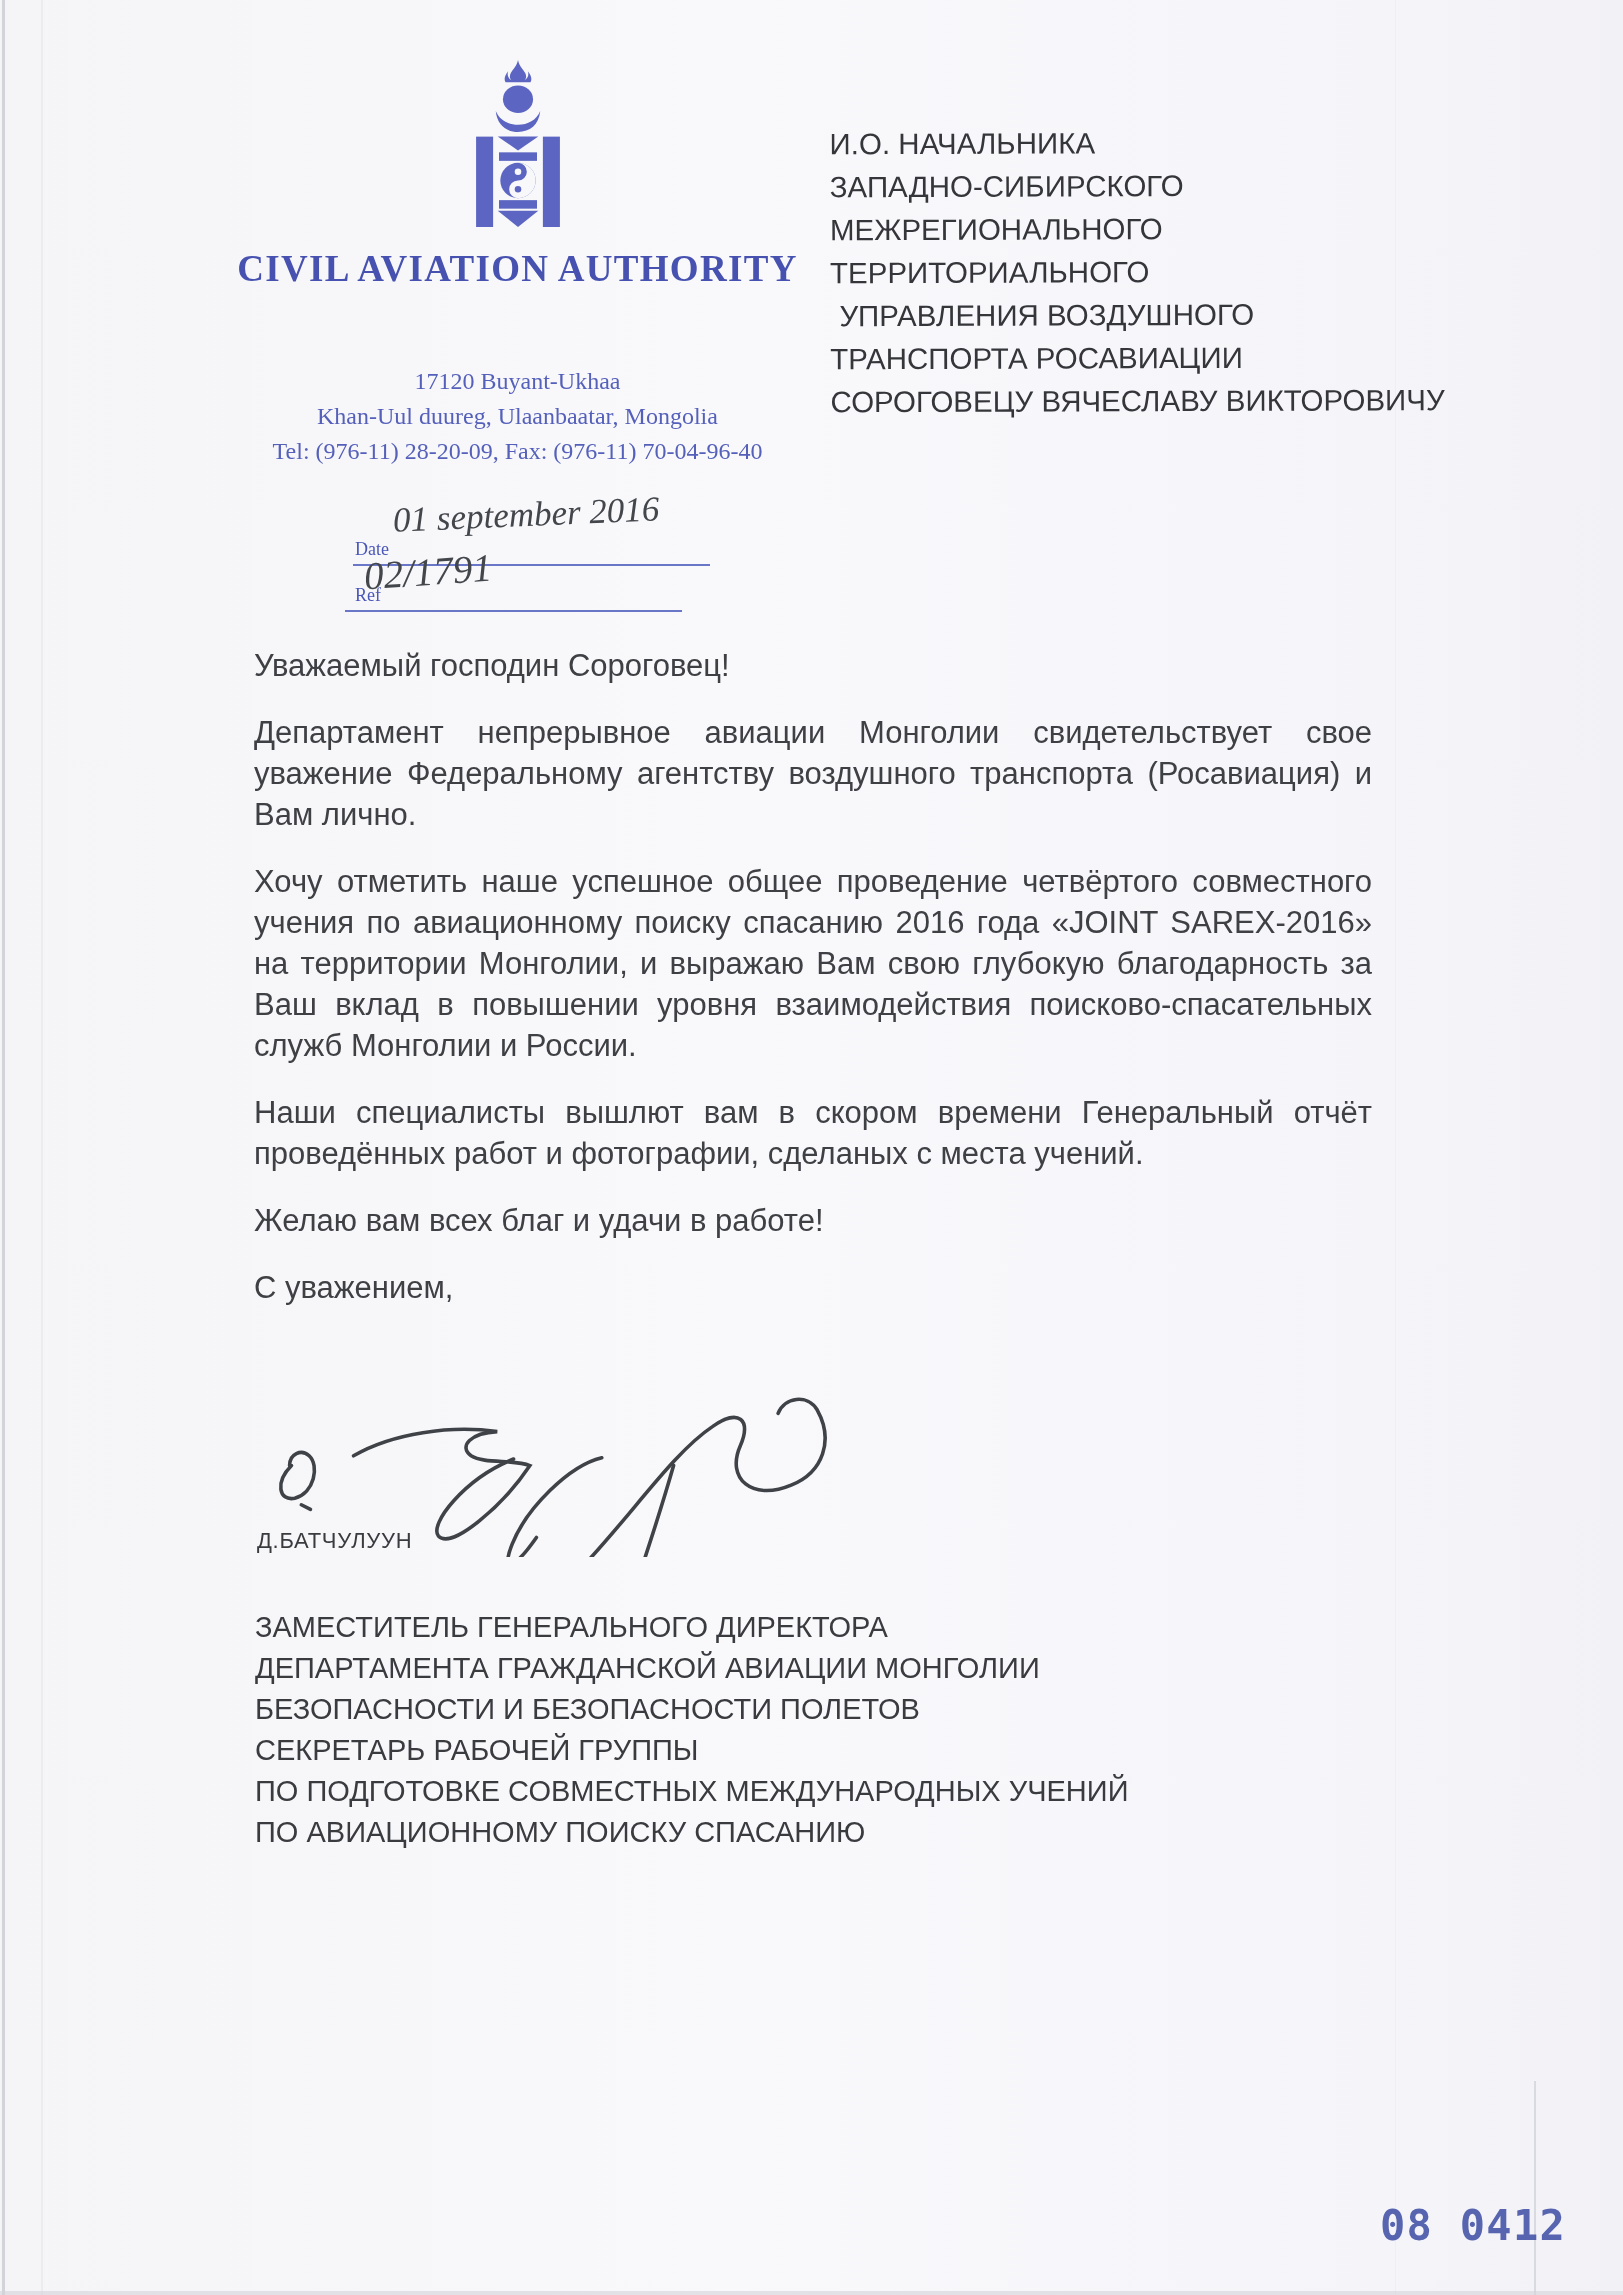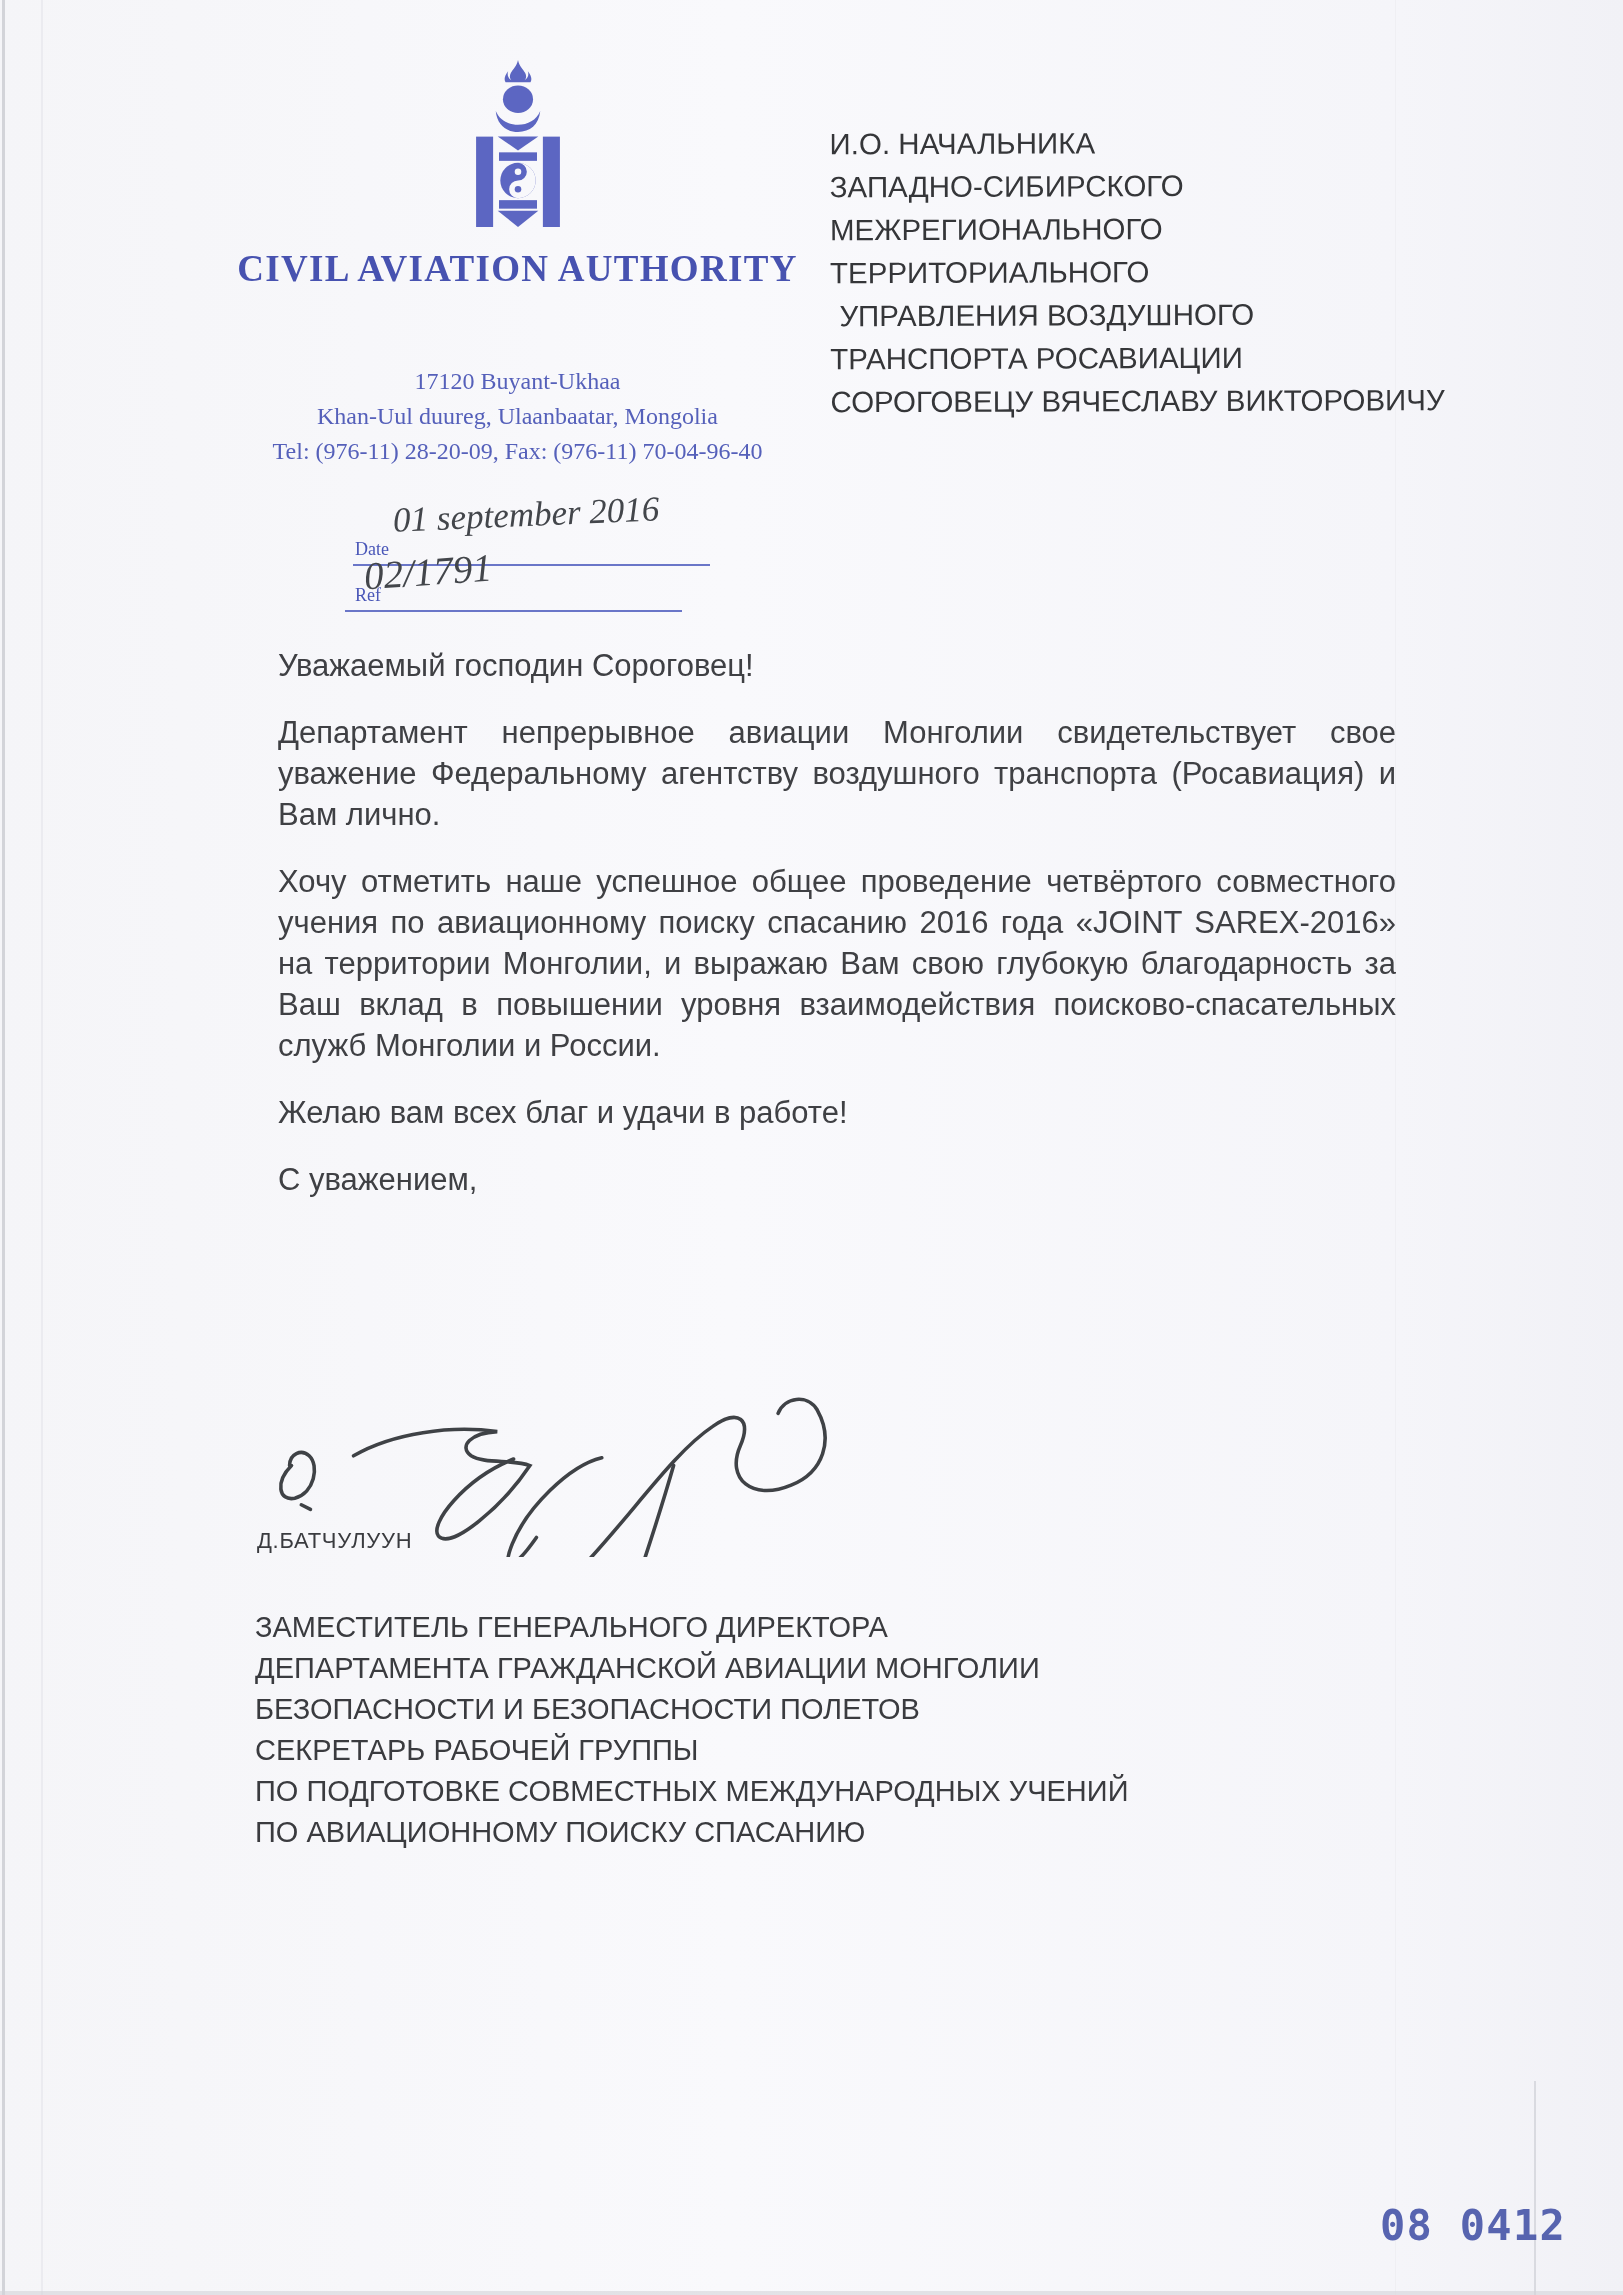--- a/index.html
+++ b/index.html
@@ -45,21 +45,21 @@
   .hw-date{left:393px;top:495px;font-size:35px;transform:rotate(-2.5deg);}
   .hw-ref{left:364px;top:549px;font-size:39px;transform:rotate(-4deg);}
 
   
   .recipient{
     position:absolute;left:830px;top:121px;width:727px;
     font-size:29.5px;line-height:43px;color:#353639;transform:rotate(-0.2deg);
   }
 
   
-  .body-block{position:absolute;left:254px;top:645px;width:1118px;font-size:31px;line-height:41px;margin-left:24px;}
+  .body-block{position:absolute;left:254px;top:645px;width:1118px;font-size:31px;line-height:41px;}
   .body-block p{margin:0 0 26px 0;text-align:justify;text-align-last:left;}
   .body-block p.short{text-align:left;}
 
   
   .sig-svg{position:absolute;left:255px;top:1348px;width:589px;height:209px;}
   .sig-name{position:absolute;left:257px;top:1528px;font-size:22px;color:#3a3b3f;letter-spacing:0.7px;}
   .titles{
     position:absolute;left:255px;top:1607px;width:1113px;
     font-size:29px;line-height:41px;color:#3a3b3f;
   }
@@ -129,20 +129,21 @@
     <div>ТЕРРИТОРИАЛЬНОГО</div>
     <div style="padding-left:9.2px;">УПРАВЛЕНИЯ ВОЗДУШНОГО</div>
     <div>ТРАНСПОРТА РОСАВИАЦИИ</div>
     <div>СОРОГОВЕЦУ ВЯЧЕСЛАВУ ВИКТОРОВИЧУ</div>
   </div>
 
   <div class="body-block">
     <p class="short">Уважаемый господин Сороговец!</p>
     <p>Департамент непрерывное авиации Монголии свидетельствует свое уважение Федеральному агентству воздушного транспорта (Росавиация) и Вам лично.</p>
     <p>Хочу отметить наше успешное общее проведение четвёртого совместного учения по авиационному поиску спасанию 2016 года «JOINT SAREX-2016» на территории Монголии, и выражаю Вам свою глубокую благодарность за Ваш вклад в повышении уровня взаимодействия поисково-спасательных служб Монголии и России.</p>
+    <p>Наши специалисты вышлют вам в скором времени Генеральный отчёт проведённых работ и фотографии, сделаных с места учений.</p>
     <p class="short">Желаю вам всех благ и удачи в работе!</p>
     <p class="short">С уважением,</p>
   </div>
 
   <svg class="sig-svg" viewBox="0 0 900 320" xmlns="http://www.w3.org/2000/svg">
     <g fill="none" stroke="#3f4246" stroke-width="5.5" stroke-linecap="round">
       <path d="M55 180 C30 205 35 235 60 230 C90 222 98 180 82 165 C70 154 52 162 52 180"></path>
       <path d="M70 240 L84 247"></path>
       <path d="M150 165 C210 130 300 118 370 128 C330 130 310 150 330 165 C350 178 395 170 420 180 C380 240 300 310 280 288 C265 270 320 200 395 170"></path>
       <path d="M430 290 C395 340 375 345 393 300 C415 245 480 180 530 168"></path>

